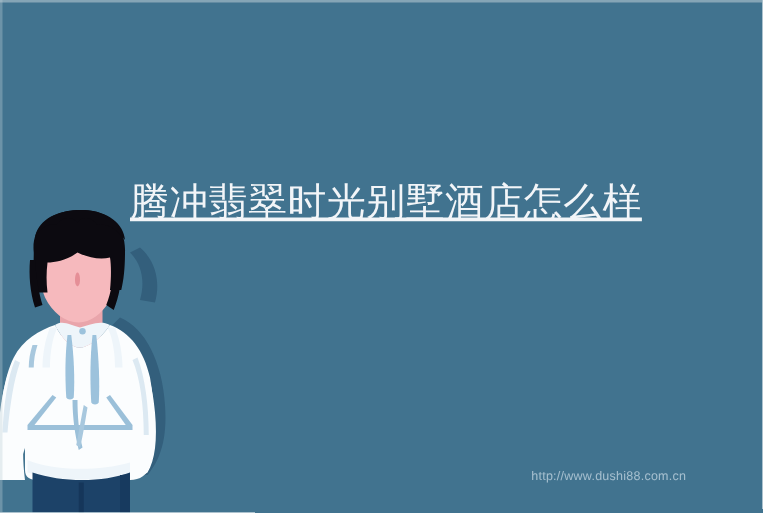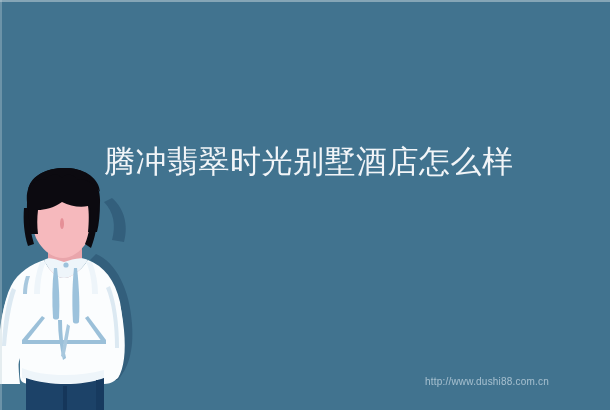--- a/index.html
+++ b/index.html
@@ -44,20 +44,21 @@
     top: 139px;
     width: 460px;
     height: 46px;
     line-height: 46px;
     color: #F2F5F8;
     font-size: 31px;
     letter-spacing: 0.5px;
     white-space: nowrap;
     z-index: 30;
     font-weight: 400;
+    text-decoration: underline;
   }
 
   
   .watermark {
     position: absolute;
     left: 425px;
     top: 376px;
     color: rgba(226, 238, 246, 0.62);
     font-size: 10px;
     letter-spacing: 0.2px;

